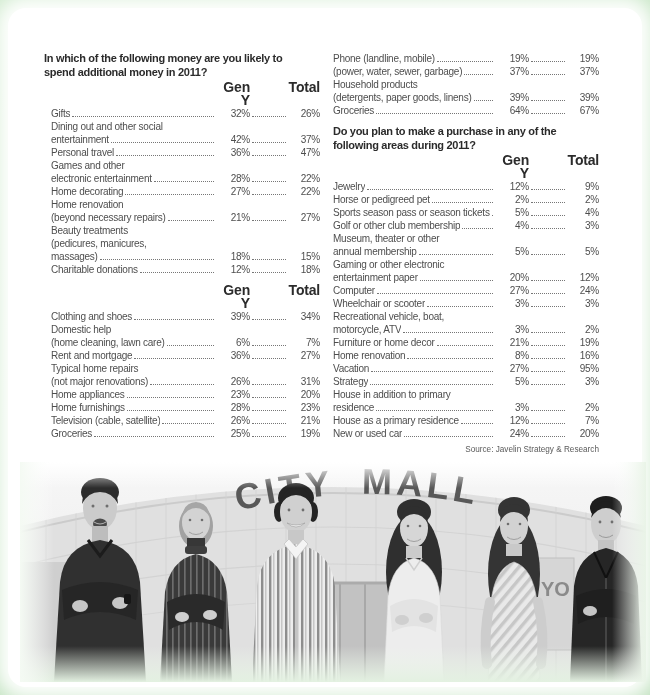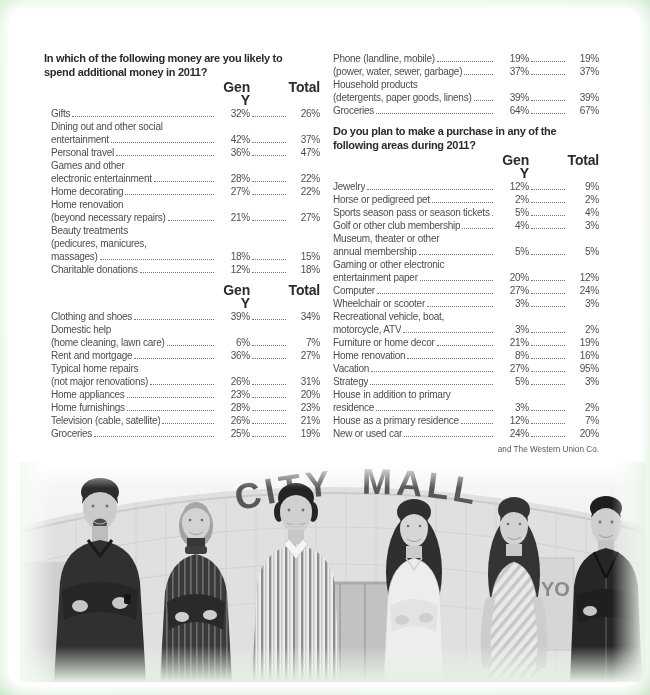--- a/index.html
+++ b/index.html
@@ -654,18 +654,18 @@
                   <span class="dots"></span>
                   <span class="v gen">24%</span>
                   <span class="dots2"></span>
                   <span class="v tot">20%</span>
                 </div>
               </div>
             </div>
           </div>
         </div>
       <div class="source">
-        <div>and The Western Union Co.</div>
+        <div>Source: Javelin Strategy &amp; Research</div>
       </div>
     </div>
 
   </div>
 </div>
 
 </body></html>

